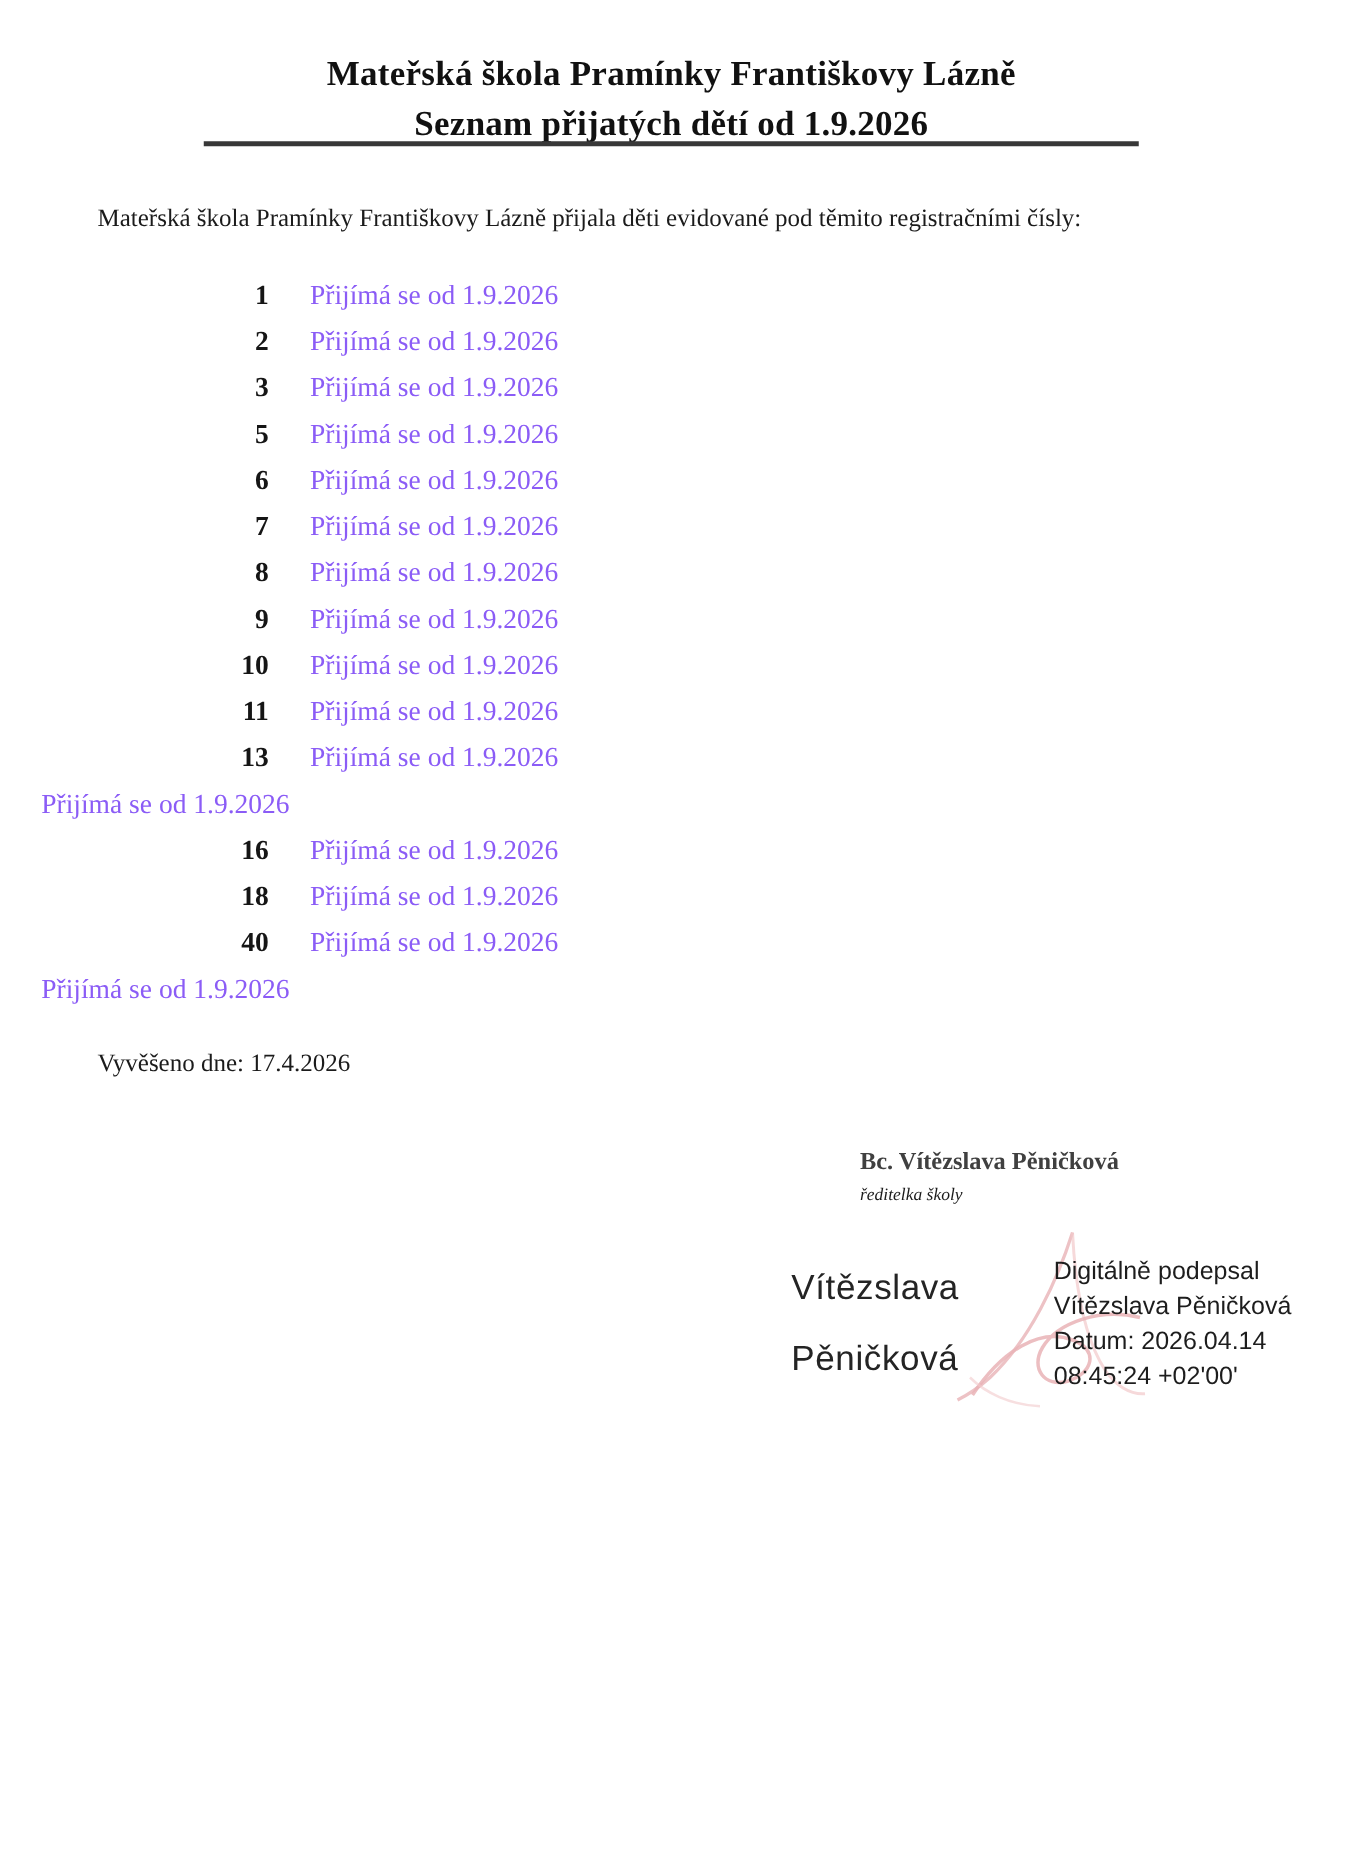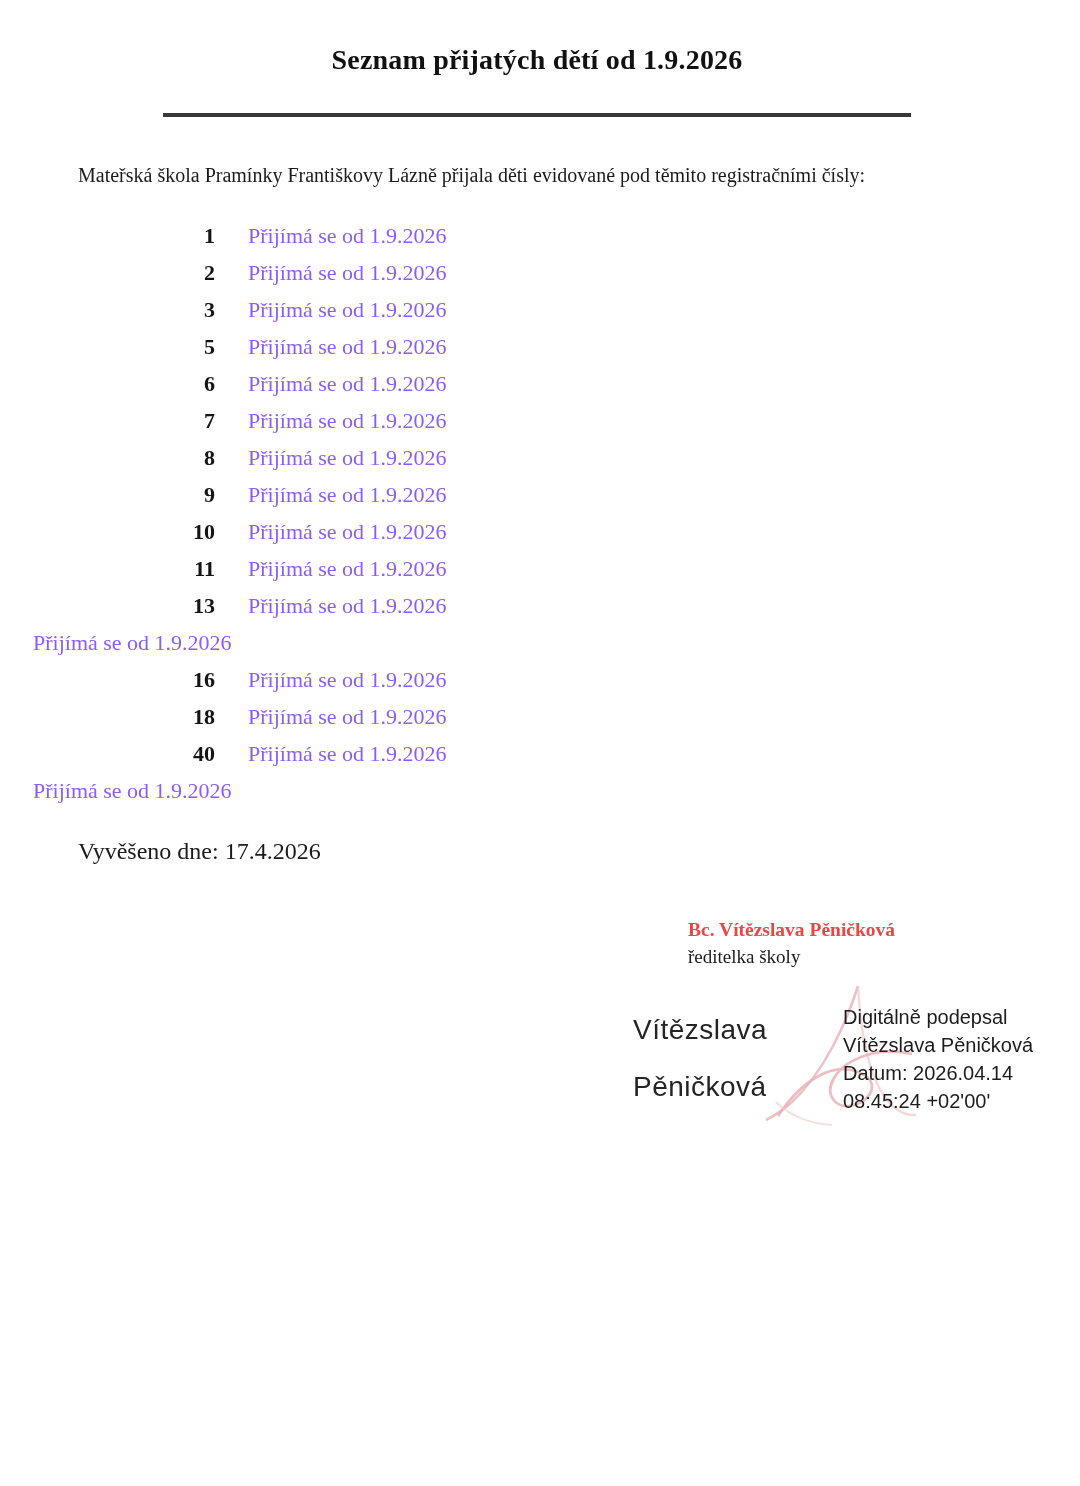--- a/index.html
+++ b/index.html
@@ -74,38 +74,39 @@
   .list-row .status {
     margin-left: 33px;
     color: #8b5cf6;
   }
 
   
   .posted {
     position: absolute;
     left: 78px;
     top: 838px;
-    font-size: 24px;
+    font-size: 20px;
     line-height: 26px;
   }
 
   
   .signatory {
     position: absolute;
     left: 688px;
     top: 916px;
     line-height: 27px;
   }
   .signatory .name {
     font-size: 19.5px;
     font-weight: bold;
-    color: #ef4444;
+    color: #404040;
   }
   .signatory .role {
-    font-size: 19px;
+    font-size: 14px;
+    font-style: italic;
   }
 
   
   .flourish {
     position: absolute;
     left: 762px;
     top: 984px;
     width: 160px;
     height: 145px;
   }
@@ -130,20 +131,21 @@
     color: #1d1d1d;
     white-space: nowrap;
   }
 </style>
 </head>
 <body>
 
 <div class="page">
 
   <div class="header">
+    <div class="title-line">Mateřská škola Pramínky Františkovy Lázně</div>
     <div class="title-line">Seznam přijatých dětí od 1.9.2026</div>
   </div>
   <div class="header-rule"></div>
 
   <div class="intro">Mateřská škola Pramínky Františkovy Lázně přijala děti evidované pod těmito registračními čísly:</div>
 
   <div class="list">
     <div class="list-row">
       <span class="num">1</span>
       <span class="status">Přijímá se od 1.9.2026</span>

